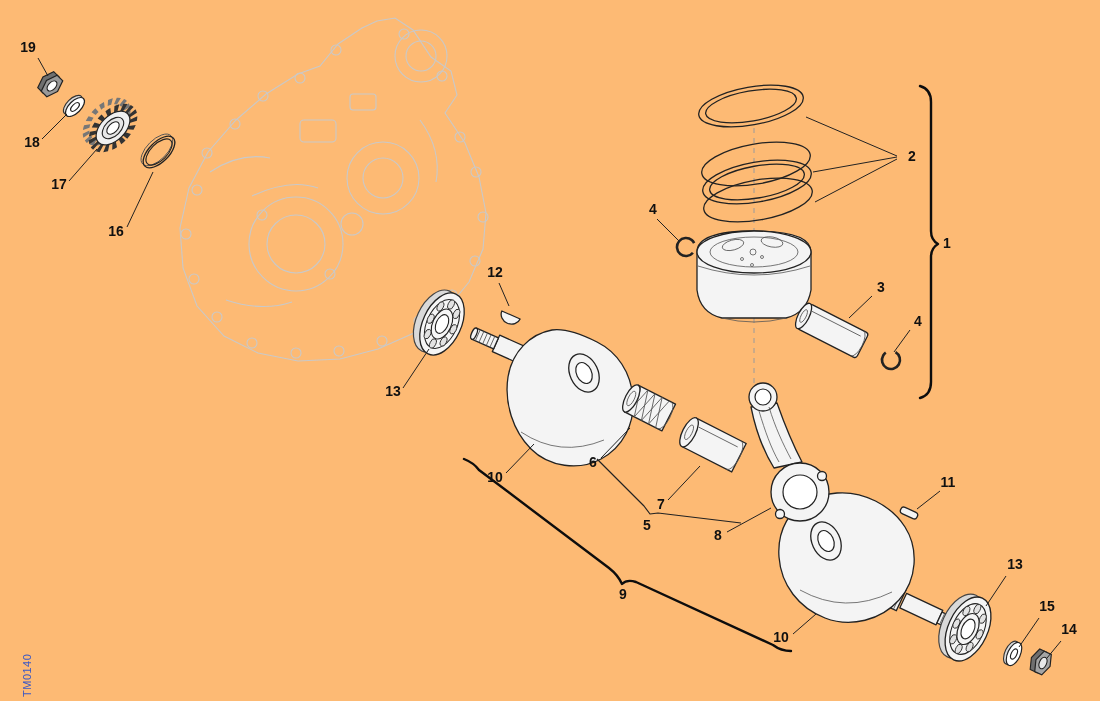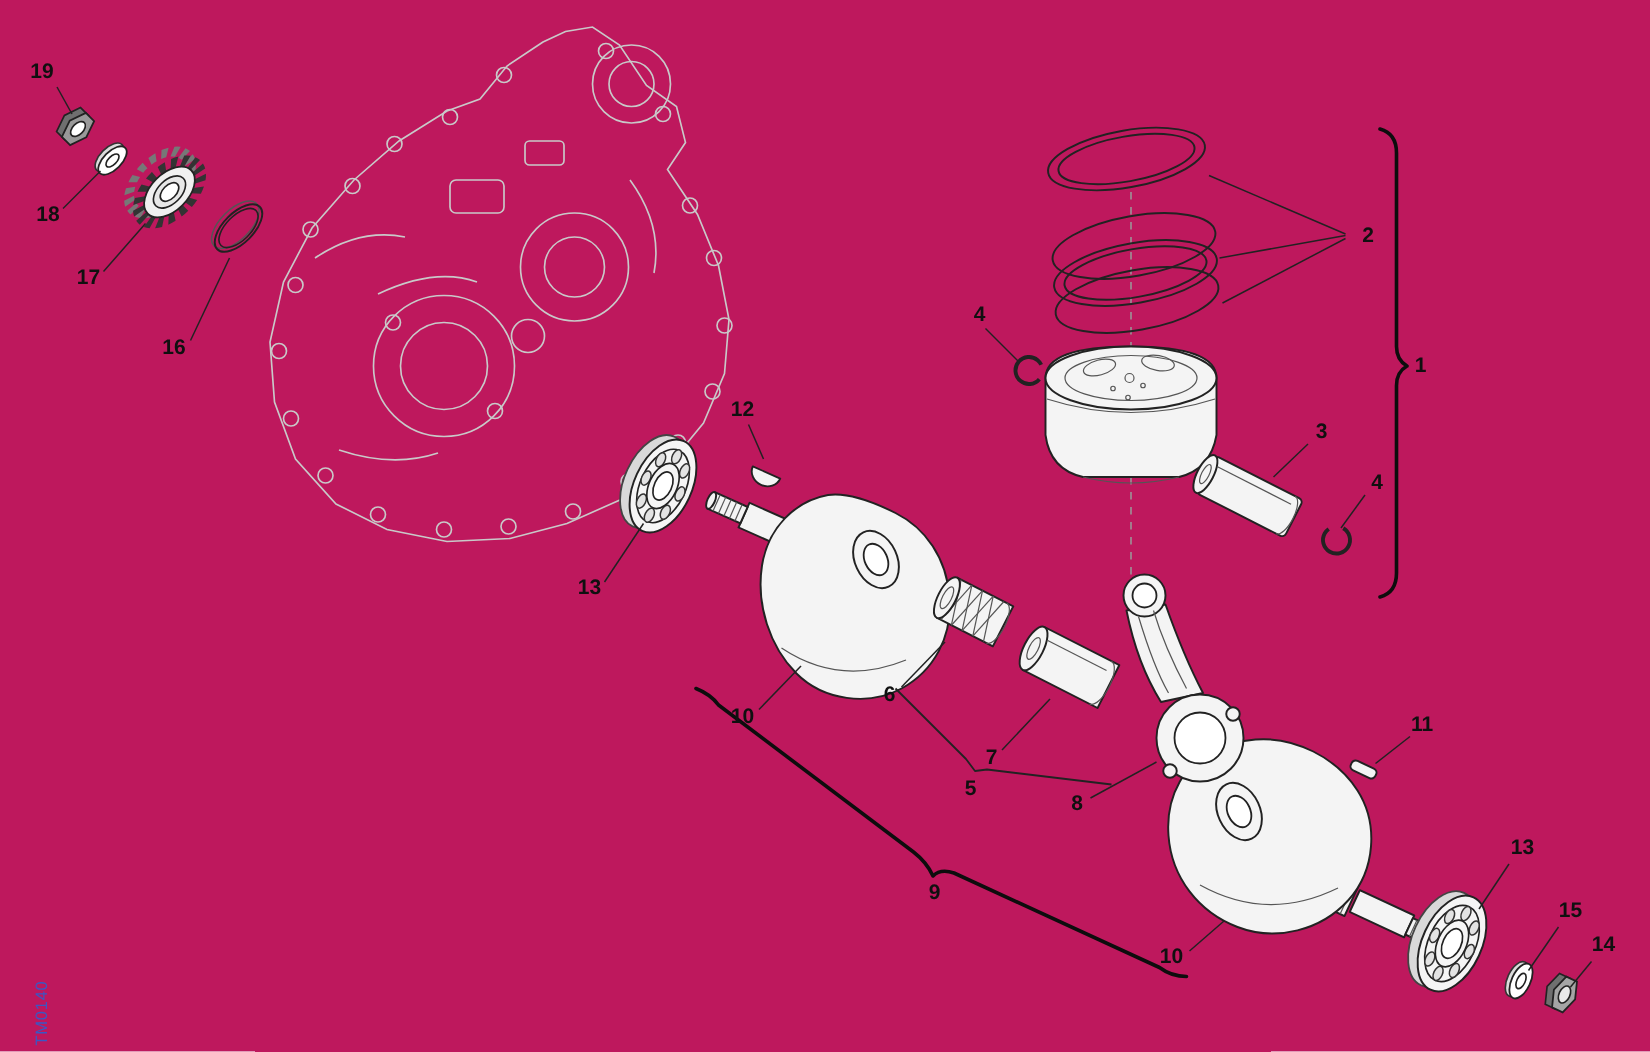--- a/index.html
+++ b/index.html
@@ -1,16 +1,16 @@
 <!DOCTYPE html>
 <html><head>
 <meta charset="utf-8">
 <style>
   html,body{margin:0;padding:0;background:#fff;}
-  .stage{position:relative;width:1100px;height:701px;background:#be185d;overflow:hidden;
+  .stage{position:relative;width:1100px;height:701px;background:#fdba74;overflow:hidden;
          font-family:"Liberation Sans",sans-serif;}
   svg{display:block;}
   .case *{fill:none;stroke:#c9c9c9;stroke-width:1.1;}
   .ln{fill:none;stroke:#222;stroke-width:1.3;}
   .part{fill:#f4f4f4;stroke:#222;stroke-width:1.3;stroke-linejoin:round;}
   .bore{fill:#ffffff;stroke:#222;stroke-width:1.2;}
   .hair{fill:none;stroke:#555;stroke-width:0.8;}
   .dash{fill:none;stroke:#9a9a9a;stroke-width:1;stroke-dasharray:5 5;}
   .leader{stroke:#222;stroke-width:1;fill:none;}
   .bracket{stroke:#0d0d0d;stroke-width:2.4;fill:none;stroke-linecap:round;stroke-linejoin:round;}

